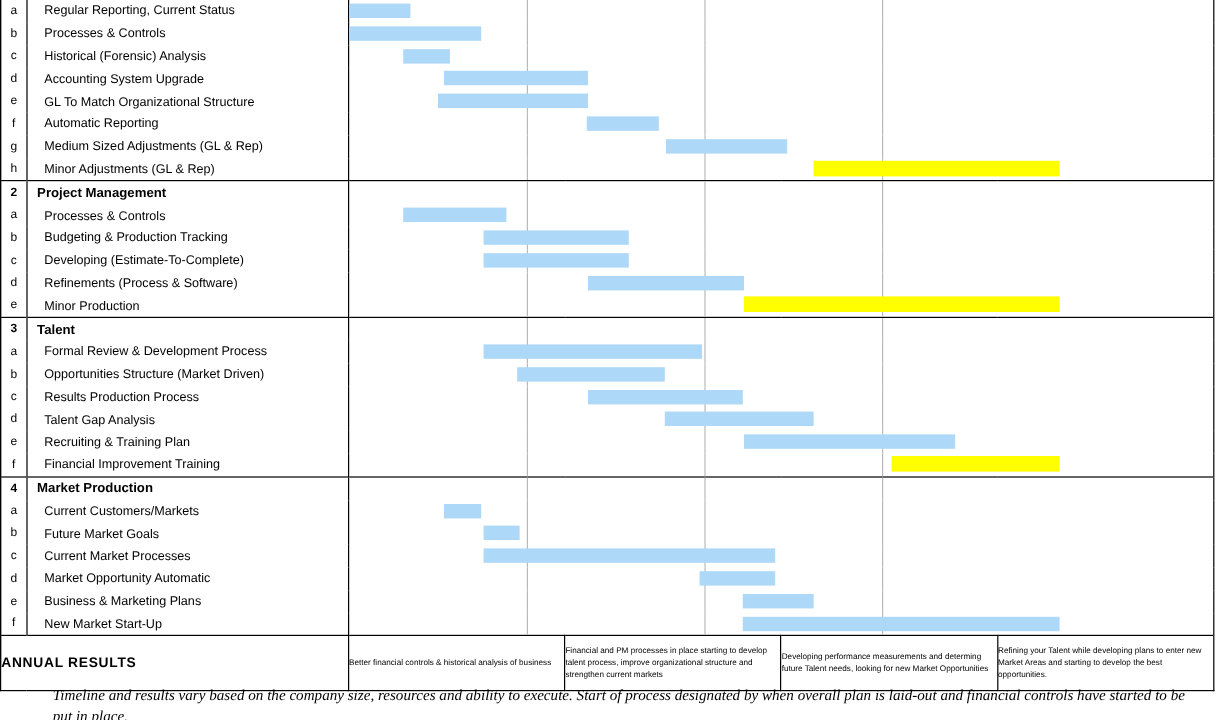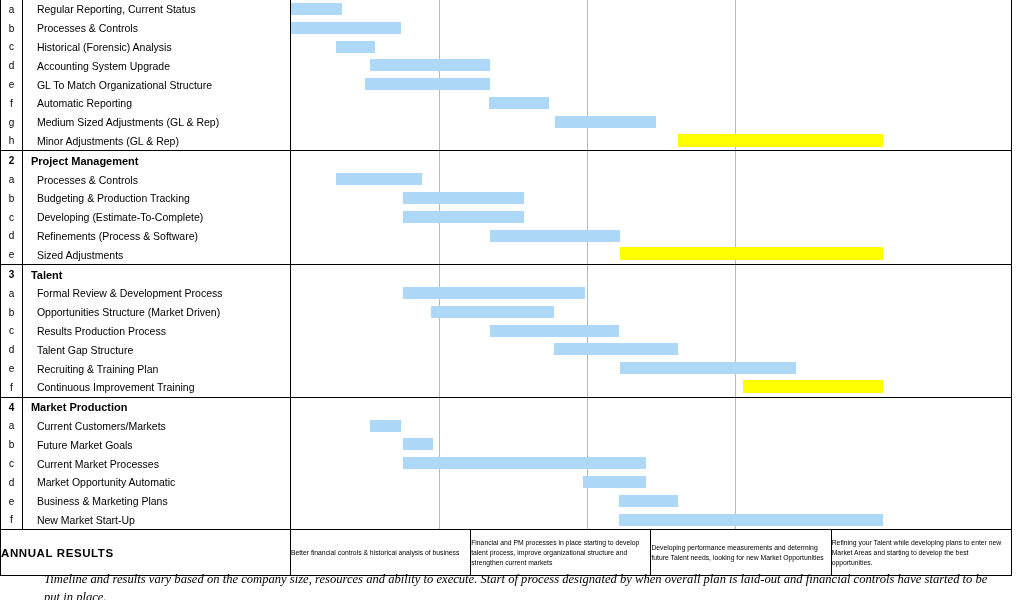--- a/index.html
+++ b/index.html
@@ -300,21 +300,21 @@
             <div class="tl-inner">
               <div class="guide" style="left: 148px;"></div>
               <div class="guide" style="left: 296px;"></div>
               <div class="guide" style="left: 444px;"></div>
               <div class="bar" style="left: 198.912px; width: 130.24px; background: rgb(173, 216, 247);"></div>
             </div>
           </td>
         </tr>
         <tr class="task-row">
           <td class="idx">e</td>
-          <td class="task sub">Sized Adjustments</td>
+          <td class="task sub">Minor Production</td>
           <td class="timeline" colspan="4">
             <div class="tl-inner">
               <div class="guide" style="left: 148px;"></div>
               <div class="guide" style="left: 296px;"></div>
               <div class="guide" style="left: 444px;"></div>
               <div class="bar yellow" style="left: 329.152px; width: 262.848px; background: rgb(255, 255, 0);"></div>
             </div>
           </td>
         </tr>
         <tr class="hdr-row group-row">
@@ -359,21 +359,21 @@
             <div class="tl-inner">
               <div class="guide" style="left: 148px;"></div>
               <div class="guide" style="left: 296px;"></div>
               <div class="guide" style="left: 444px;"></div>
               <div class="bar" style="left: 198.912px; width: 129.056px; background: rgb(173, 216, 247);"></div>
             </div>
           </td>
         </tr>
         <tr class="task-row">
           <td class="idx">d</td>
-          <td class="task sub">Talent Gap Structure</td>
+          <td class="task sub">Talent Gap Analysis</td>
           <td class="timeline" colspan="4">
             <div class="tl-inner">
               <div class="guide" style="left: 148px;"></div>
               <div class="guide" style="left: 296px;"></div>
               <div class="guide" style="left: 444px;"></div>
               <div class="bar" style="left: 262.848px; width: 124.32px; background: rgb(173, 216, 247);"></div>
             </div>
           </td>
         </tr>
         <tr class="task-row">
@@ -383,21 +383,21 @@
             <div class="tl-inner">
               <div class="guide" style="left: 148px;"></div>
               <div class="guide" style="left: 296px;"></div>
               <div class="guide" style="left: 444px;"></div>
               <div class="bar" style="left: 329.152px; width: 176.416px; background: rgb(173, 216, 247);"></div>
             </div>
           </td>
         </tr>
         <tr class="task-row">
           <td class="idx">f</td>
-          <td class="task sub">Continuous Improvement Training</td>
+          <td class="task sub">Financial Improvement Training</td>
           <td class="timeline" colspan="4">
             <div class="tl-inner">
               <div class="guide" style="left: 148px;"></div>
               <div class="guide" style="left: 296px;"></div>
               <div class="guide" style="left: 444px;"></div>
               <div class="bar yellow" style="left: 452.288px; width: 139.712px; background: rgb(255, 255, 0);"></div>
             </div>
           </td>
         </tr>
         <tr class="hdr-row group-row">

